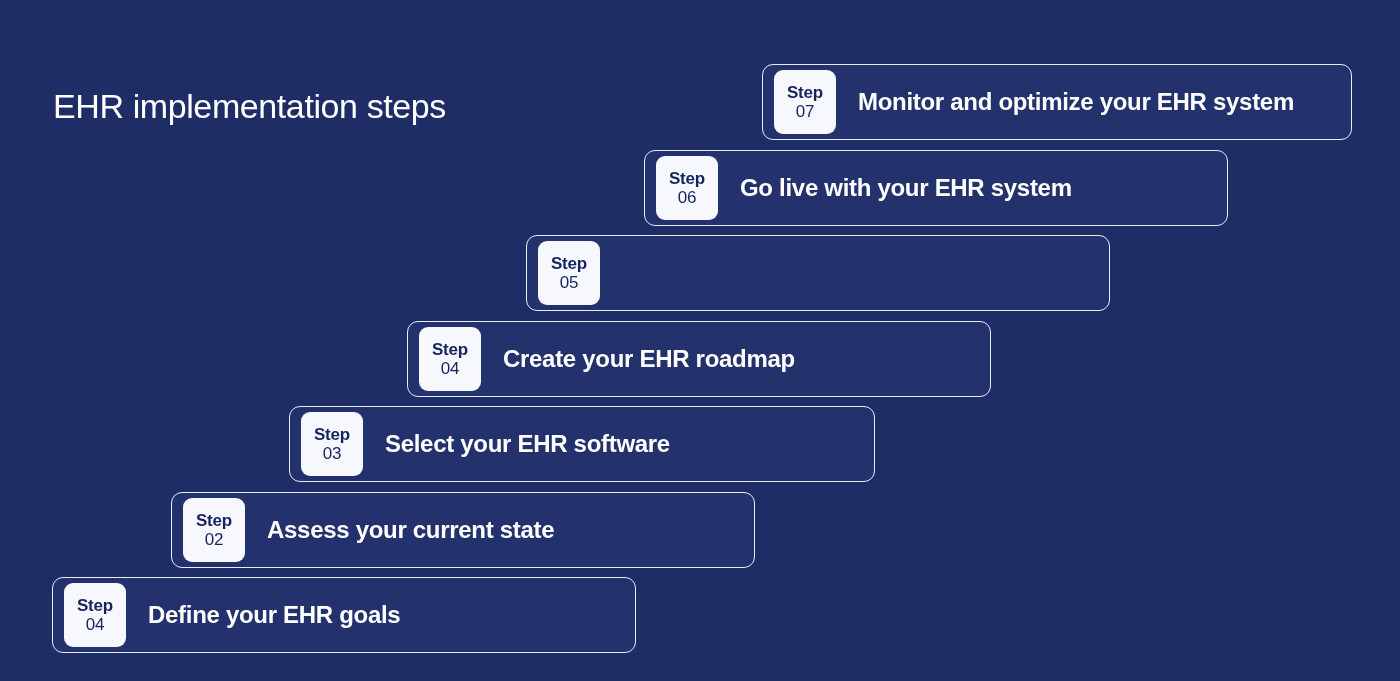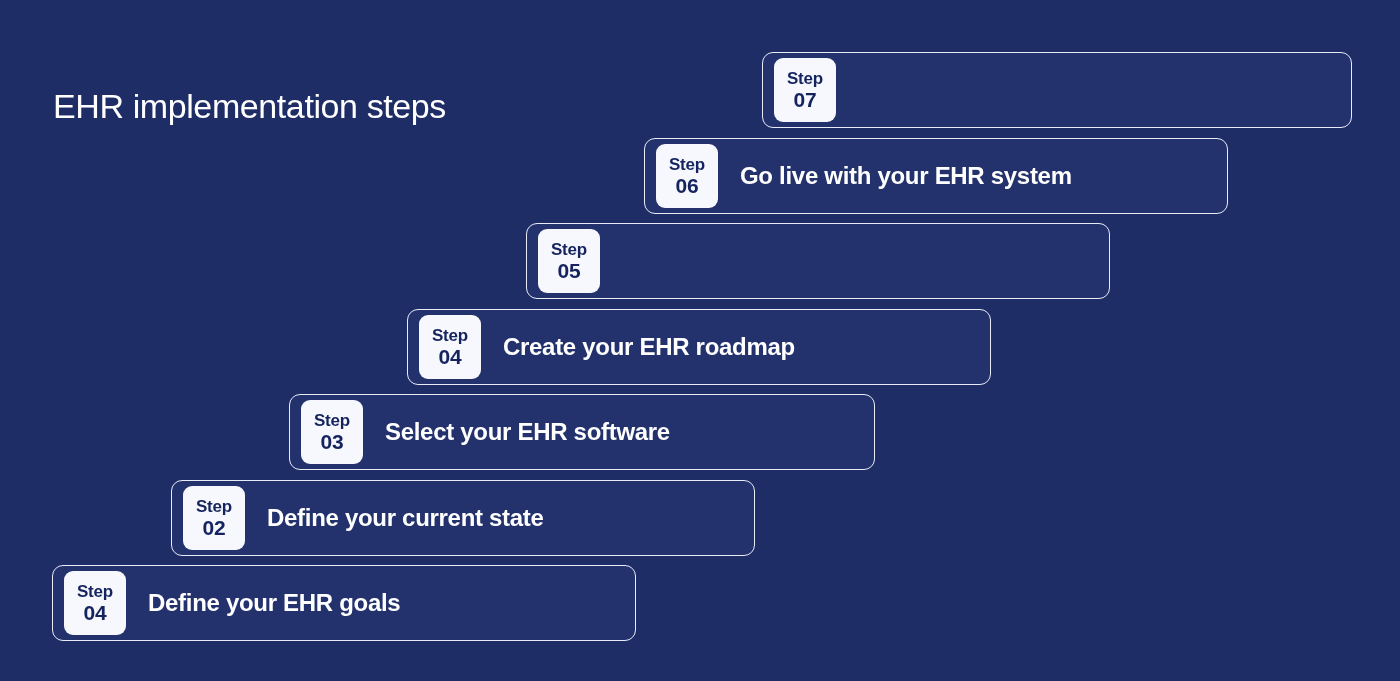--- a/index.html
+++ b/index.html
@@ -38,20 +38,21 @@
   .step-row {
     position: absolute;
     height: 76px;
     box-sizing: border-box;
     border: 1.5px solid #e8ecf7;
     border-radius: 11px;
     background: #23316c;
     display: flex;
     align-items: center;
     padding-left: 11px;
+    margin-top: 12px;
   }
 
   .step-badge {
     flex: 0 0 auto;
     width: 62px;
     height: 64px;
     background: #f6f8fd;
     border-radius: 9px;
     display: flex;
     flex-direction: column;
@@ -61,22 +62,22 @@
     line-height: 1.12;
   }
 
   .step-badge .badge-word {
     font-size: 17px;
     font-weight: bold;
     letter-spacing: -0.2px;
   }
 
   .step-badge .badge-num {
-    font-size: 21px;
-    font-weight: bold;
+    font-size: 17px;
+    font-weight: normal;
     letter-spacing: -0.2px;
   }
 
   .step-label {
     margin-left: 22px;
     font-size: 24px;
     font-weight: bold;
     color: #ffffff;
     letter-spacing: -0.3px;
     white-space: nowrap;
@@ -86,20 +87,21 @@
 <body>
 
 <h1 id="page-title">EHR implementation steps</h1>
 
 <div id="steps-stack">
     <div class="step-row" style="left: 762px; top: 52px; width: 590px;">
       <div class="step-badge">
         <span class="badge-word">Step</span>
         <span class="badge-num">07</span>
       </div>
+      <div class="step-label">Monitor and optimize your EHR system</div>
     </div>
     <div class="step-row" style="left: 644px; top: 138px; width: 584px;">
       <div class="step-badge">
         <span class="badge-word">Step</span>
         <span class="badge-num">06</span>
       </div>
       <div class="step-label">Go live with your EHR system</div>
     </div>
     <div class="step-row" style="left: 526px; top: 223px; width: 584px;">
       <div class="step-badge">
@@ -119,21 +121,21 @@
         <span class="badge-word">Step</span>
         <span class="badge-num">03</span>
       </div>
       <div class="step-label">Select your EHR software</div>
     </div>
     <div class="step-row" style="left: 171px; top: 480px; width: 584px;">
       <div class="step-badge">
         <span class="badge-word">Step</span>
         <span class="badge-num">02</span>
       </div>
-      <div class="step-label">Define your current state</div>
+      <div class="step-label">Assess your current state</div>
     </div>
     <div class="step-row" style="left: 52px; top: 565px; width: 584px;">
       <div class="step-badge">
         <span class="badge-word">Step</span>
         <span class="badge-num">04</span>
       </div>
       <div class="step-label">Define your EHR goals</div>
     </div>
   </div>
 

